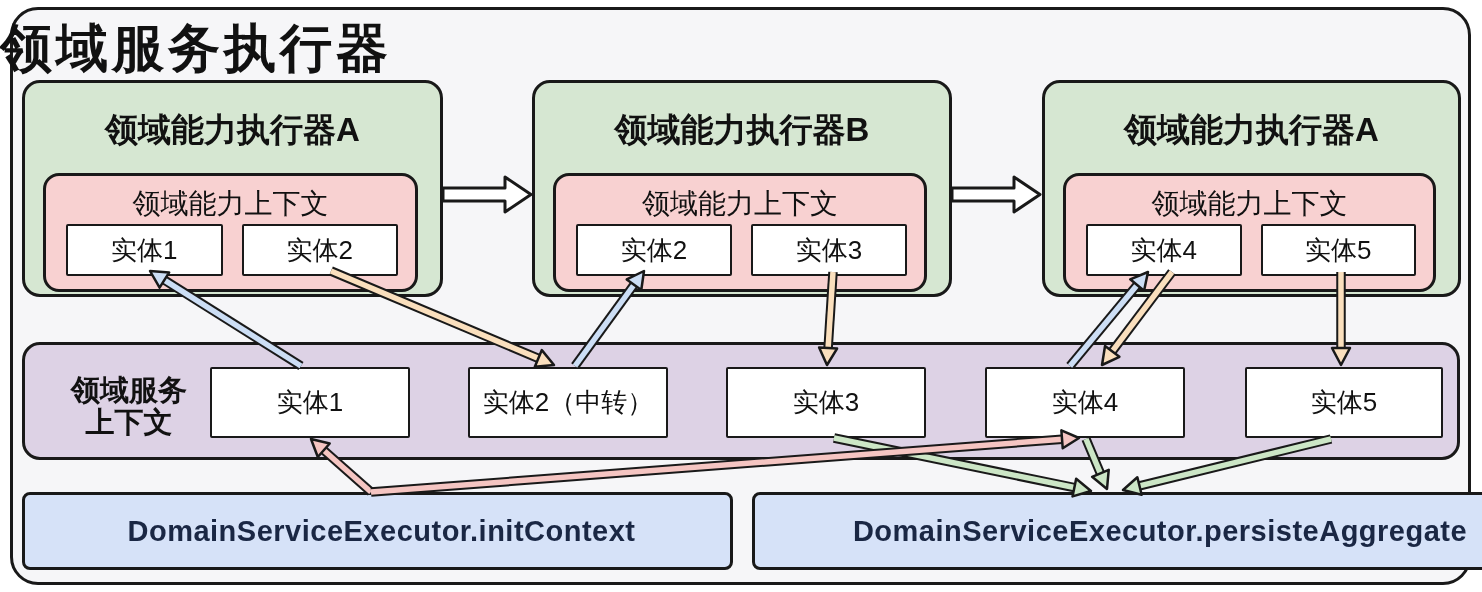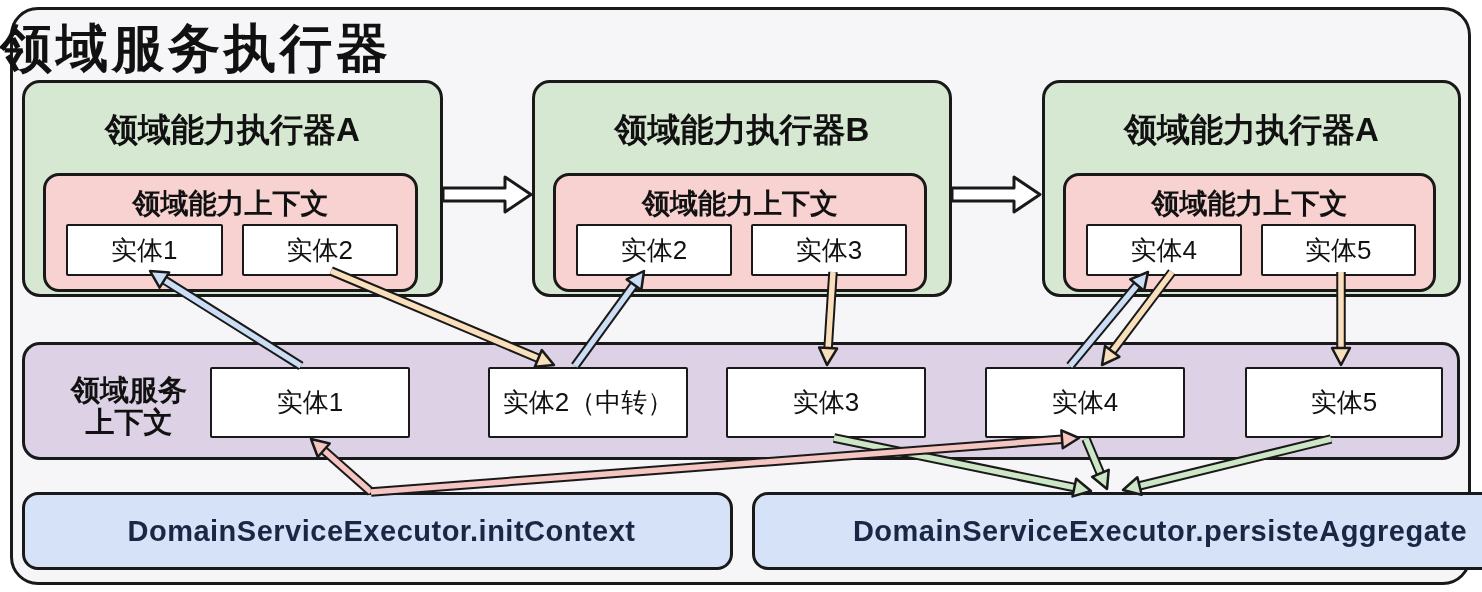--- a/index.html
+++ b/index.html
@@ -13,35 +13,35 @@
   .executor{position:absolute;top:80px;height:217px;box-sizing:border-box;
          background:var(--executor-fill,#d6e7d2);border:3px solid var(--border,#191919);border-radius:18px;}
   #exA{left:22px;width:421px;}
   #exB{left:532px;width:420px;}
   #exC{left:1042px;width:419px;}
   .executor-title{position:absolute;top:25px;left:0;right:0;text-align:center;
          font-size:33px;font-weight:bold;color:#111;}
   .context{position:absolute;left:18px;right:22px;top:90px;height:119px;box-sizing:border-box;
          background:var(--context-fill,#f8d1d1);border:3px solid var(--border,#191919);border-radius:16px;}
   .context-title{position:absolute;top:9px;left:0;right:0;text-align:center;
-         font-size:28px;font-weight:bold;color:#111;}
+         font-size:28px;font-weight:normal;color:#111;}
   .entity-row{position:absolute;left:20px;right:17px;top:48px;height:52px;display:flex;gap:19px;}
   .entity{flex:1;background:#ffffff;border:2.5px solid var(--border,#191919);box-sizing:border-box;
          border-radius:2px;display:flex;align-items:center;justify-content:center;
          font-size:26px;font-weight:500;color:#111;}
   .service-ctx{position:absolute;left:22px;top:342px;width:1438px;height:118px;box-sizing:border-box;
          background:var(--service-fill,#ddd2e5);border:3px solid var(--border,#191919);border-radius:18px;}
   .service-label{position:absolute;left:26px;top:29px;width:156px;text-align:center;
          font-size:29px;font-weight:bold;color:#111;line-height:1.12;}
   .service-entity{position:absolute;top:22px;height:71px;width:200px;box-sizing:border-box;
          background:#ffffff;border:2.5px solid var(--border,#191919);border-radius:2px;
          display:flex;align-items:center;justify-content:center;font-size:26px;font-weight:500;color:#111;}
-  #s1{left:185px;} #s2{left:443px;margin-left:20px;} #s3{left:701px;} #s4{left:960px;} #s5{left:1220px;width:198px;}
+  #s1{left:185px;} #s2{left:443px;} #s3{left:701px;} #s4{left:960px;} #s5{left:1220px;width:198px;}
   .method-box{position:absolute;top:492px;height:78px;box-sizing:border-box;
-         background:var(--method-fill,#d6e2f8);border:3px solid var(--border,#191919);border-radius:16px;
+         background:var(--method-fill,#d6e2f8);border:3px solid var(--border,#191919);border-radius:8px;
          display:flex;align-items:center;justify-content:center;
          font-size:29px;font-weight:bold;color:var(--method-text,#1a2744);letter-spacing:.5px;padding-left:8px;}
   #initBox{left:22px;width:711px;}
   #persistBox{left:752px;width:808px;}
   .watermark{position:absolute;right:16px;top:548px;white-space:nowrap;
          font-size:27px;font-weight:bold;letter-spacing:1px;
          color:rgba(250,250,250,.78);
          text-shadow:1px 1px 1px rgba(90,90,90,.75),-1px -1px 1px rgba(90,90,90,.45),1px -1px 1px rgba(90,90,90,.45),-1px 1px 1px rgba(90,90,90,.45);}
   svg.overlay{position:absolute;left:0;top:0;width:1482px;height:592px;pointer-events:none;}
 </style>

